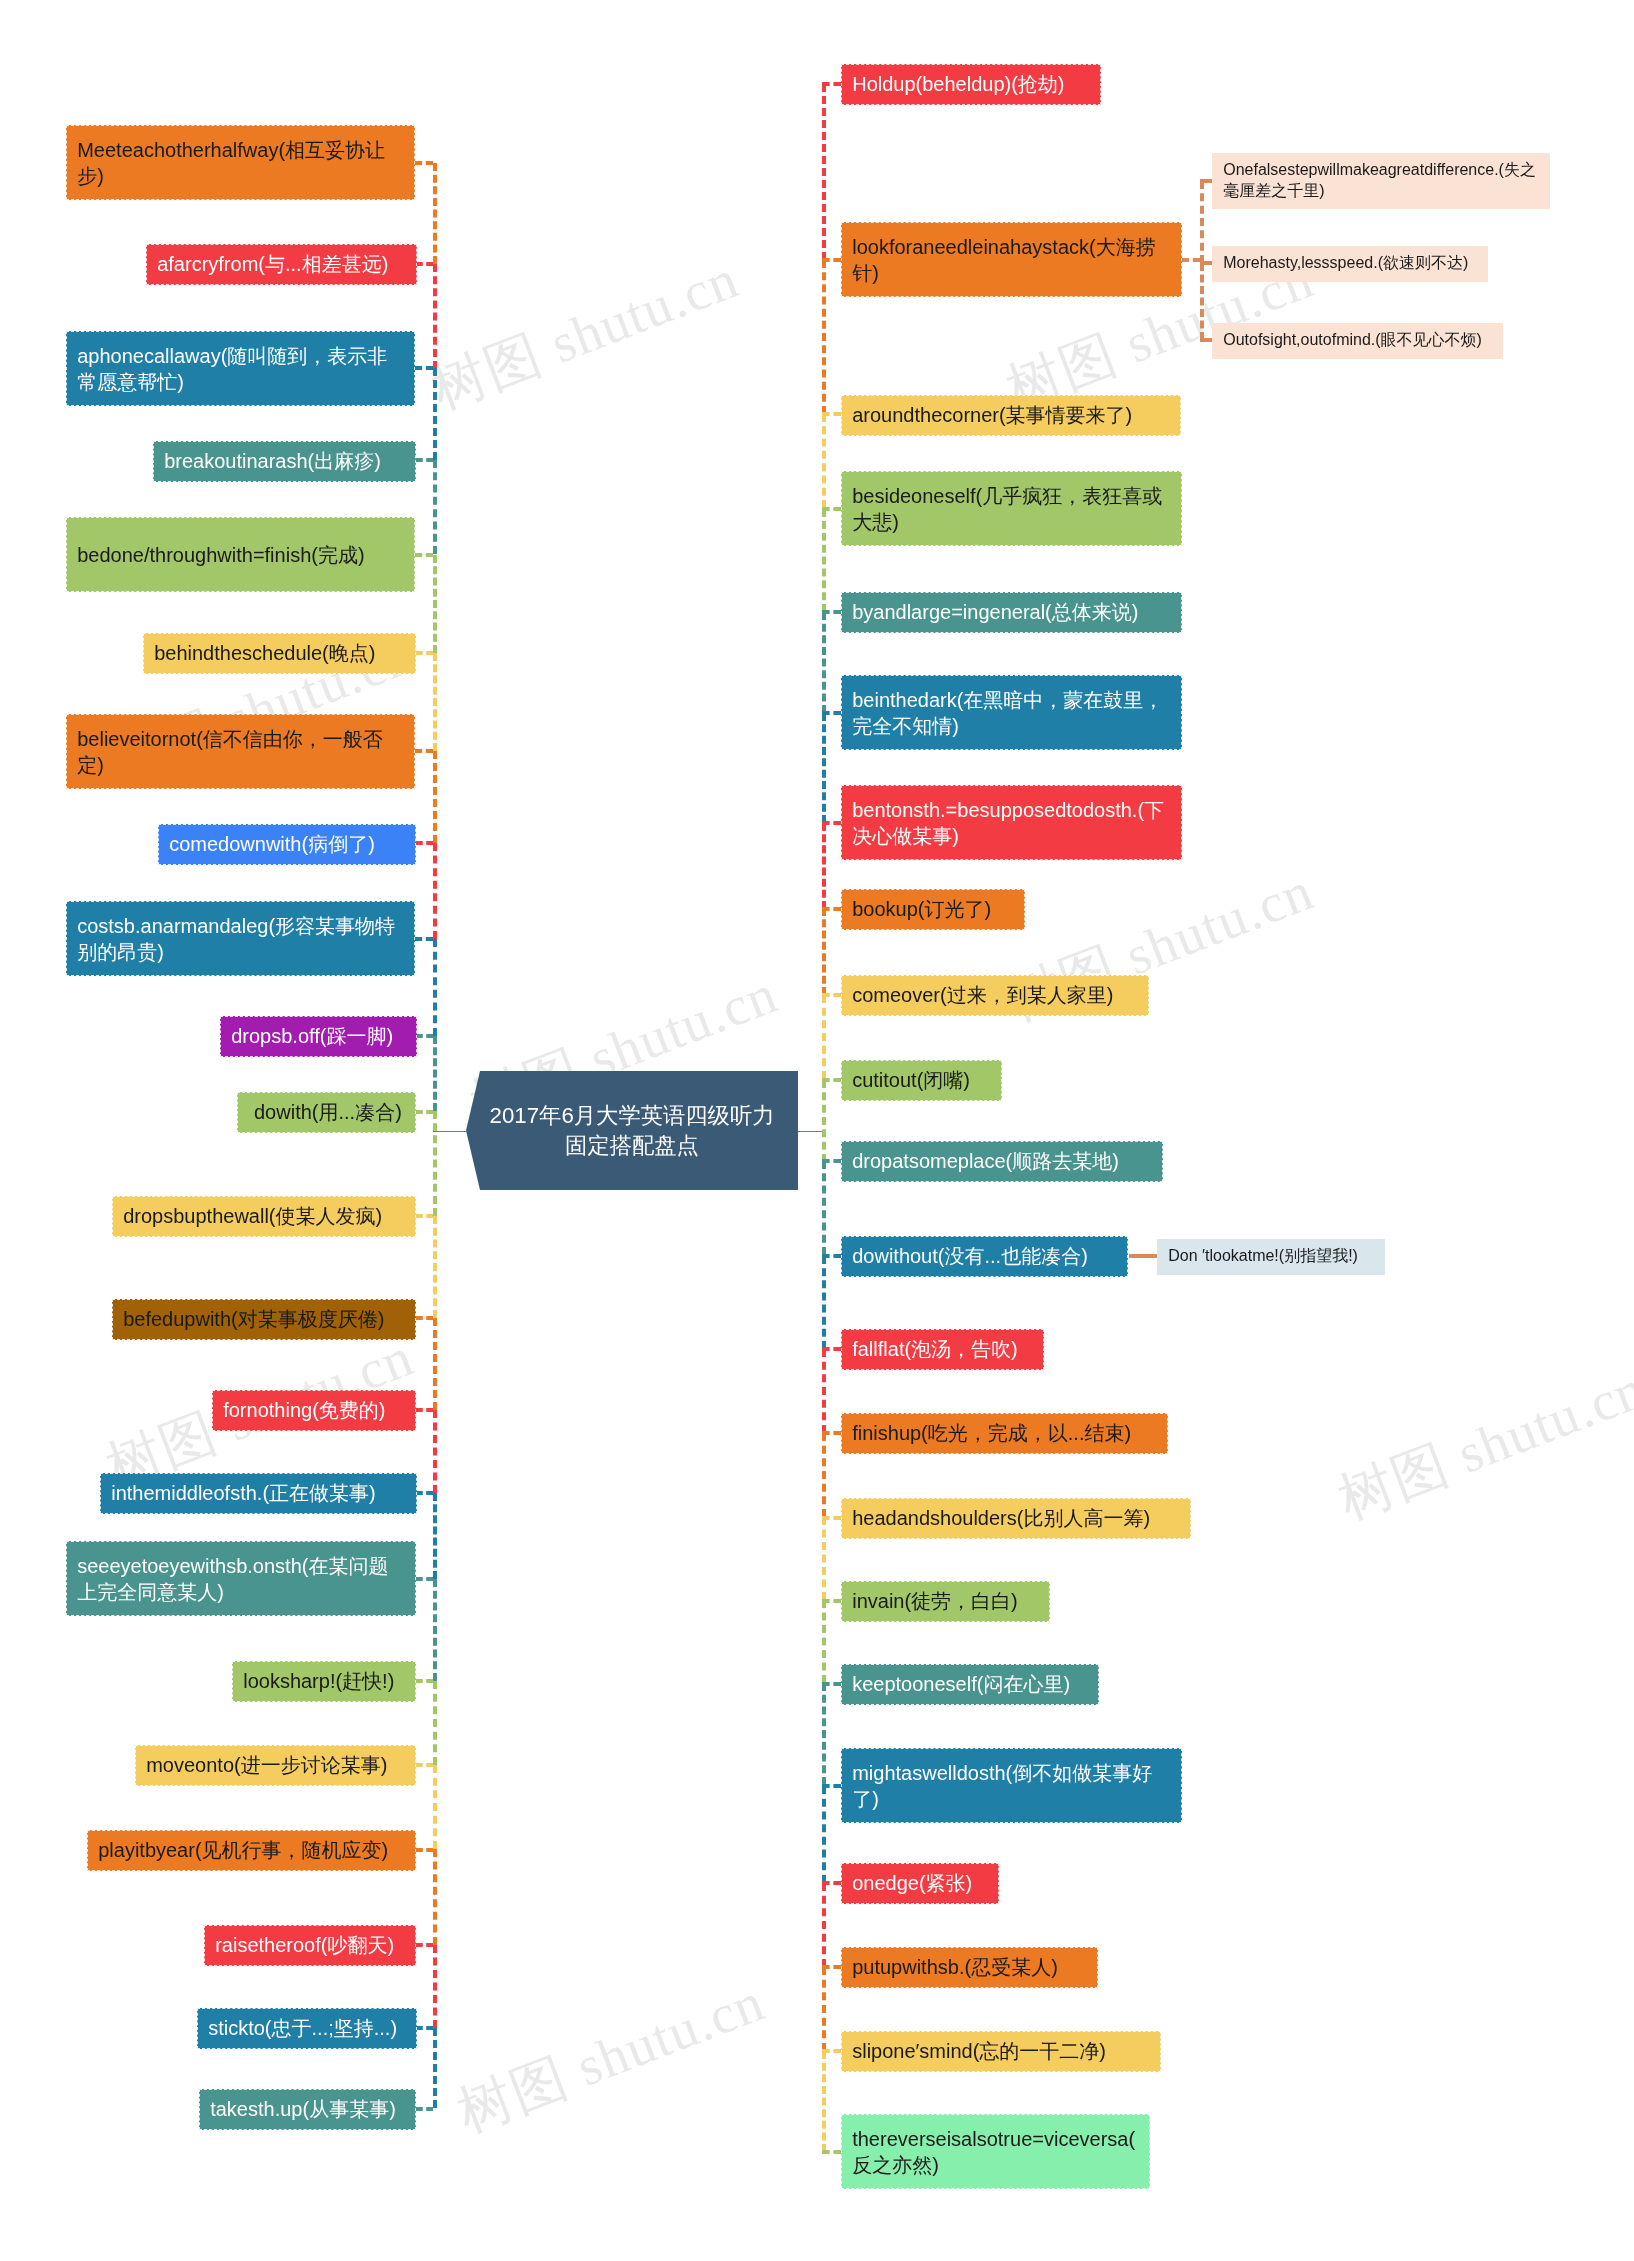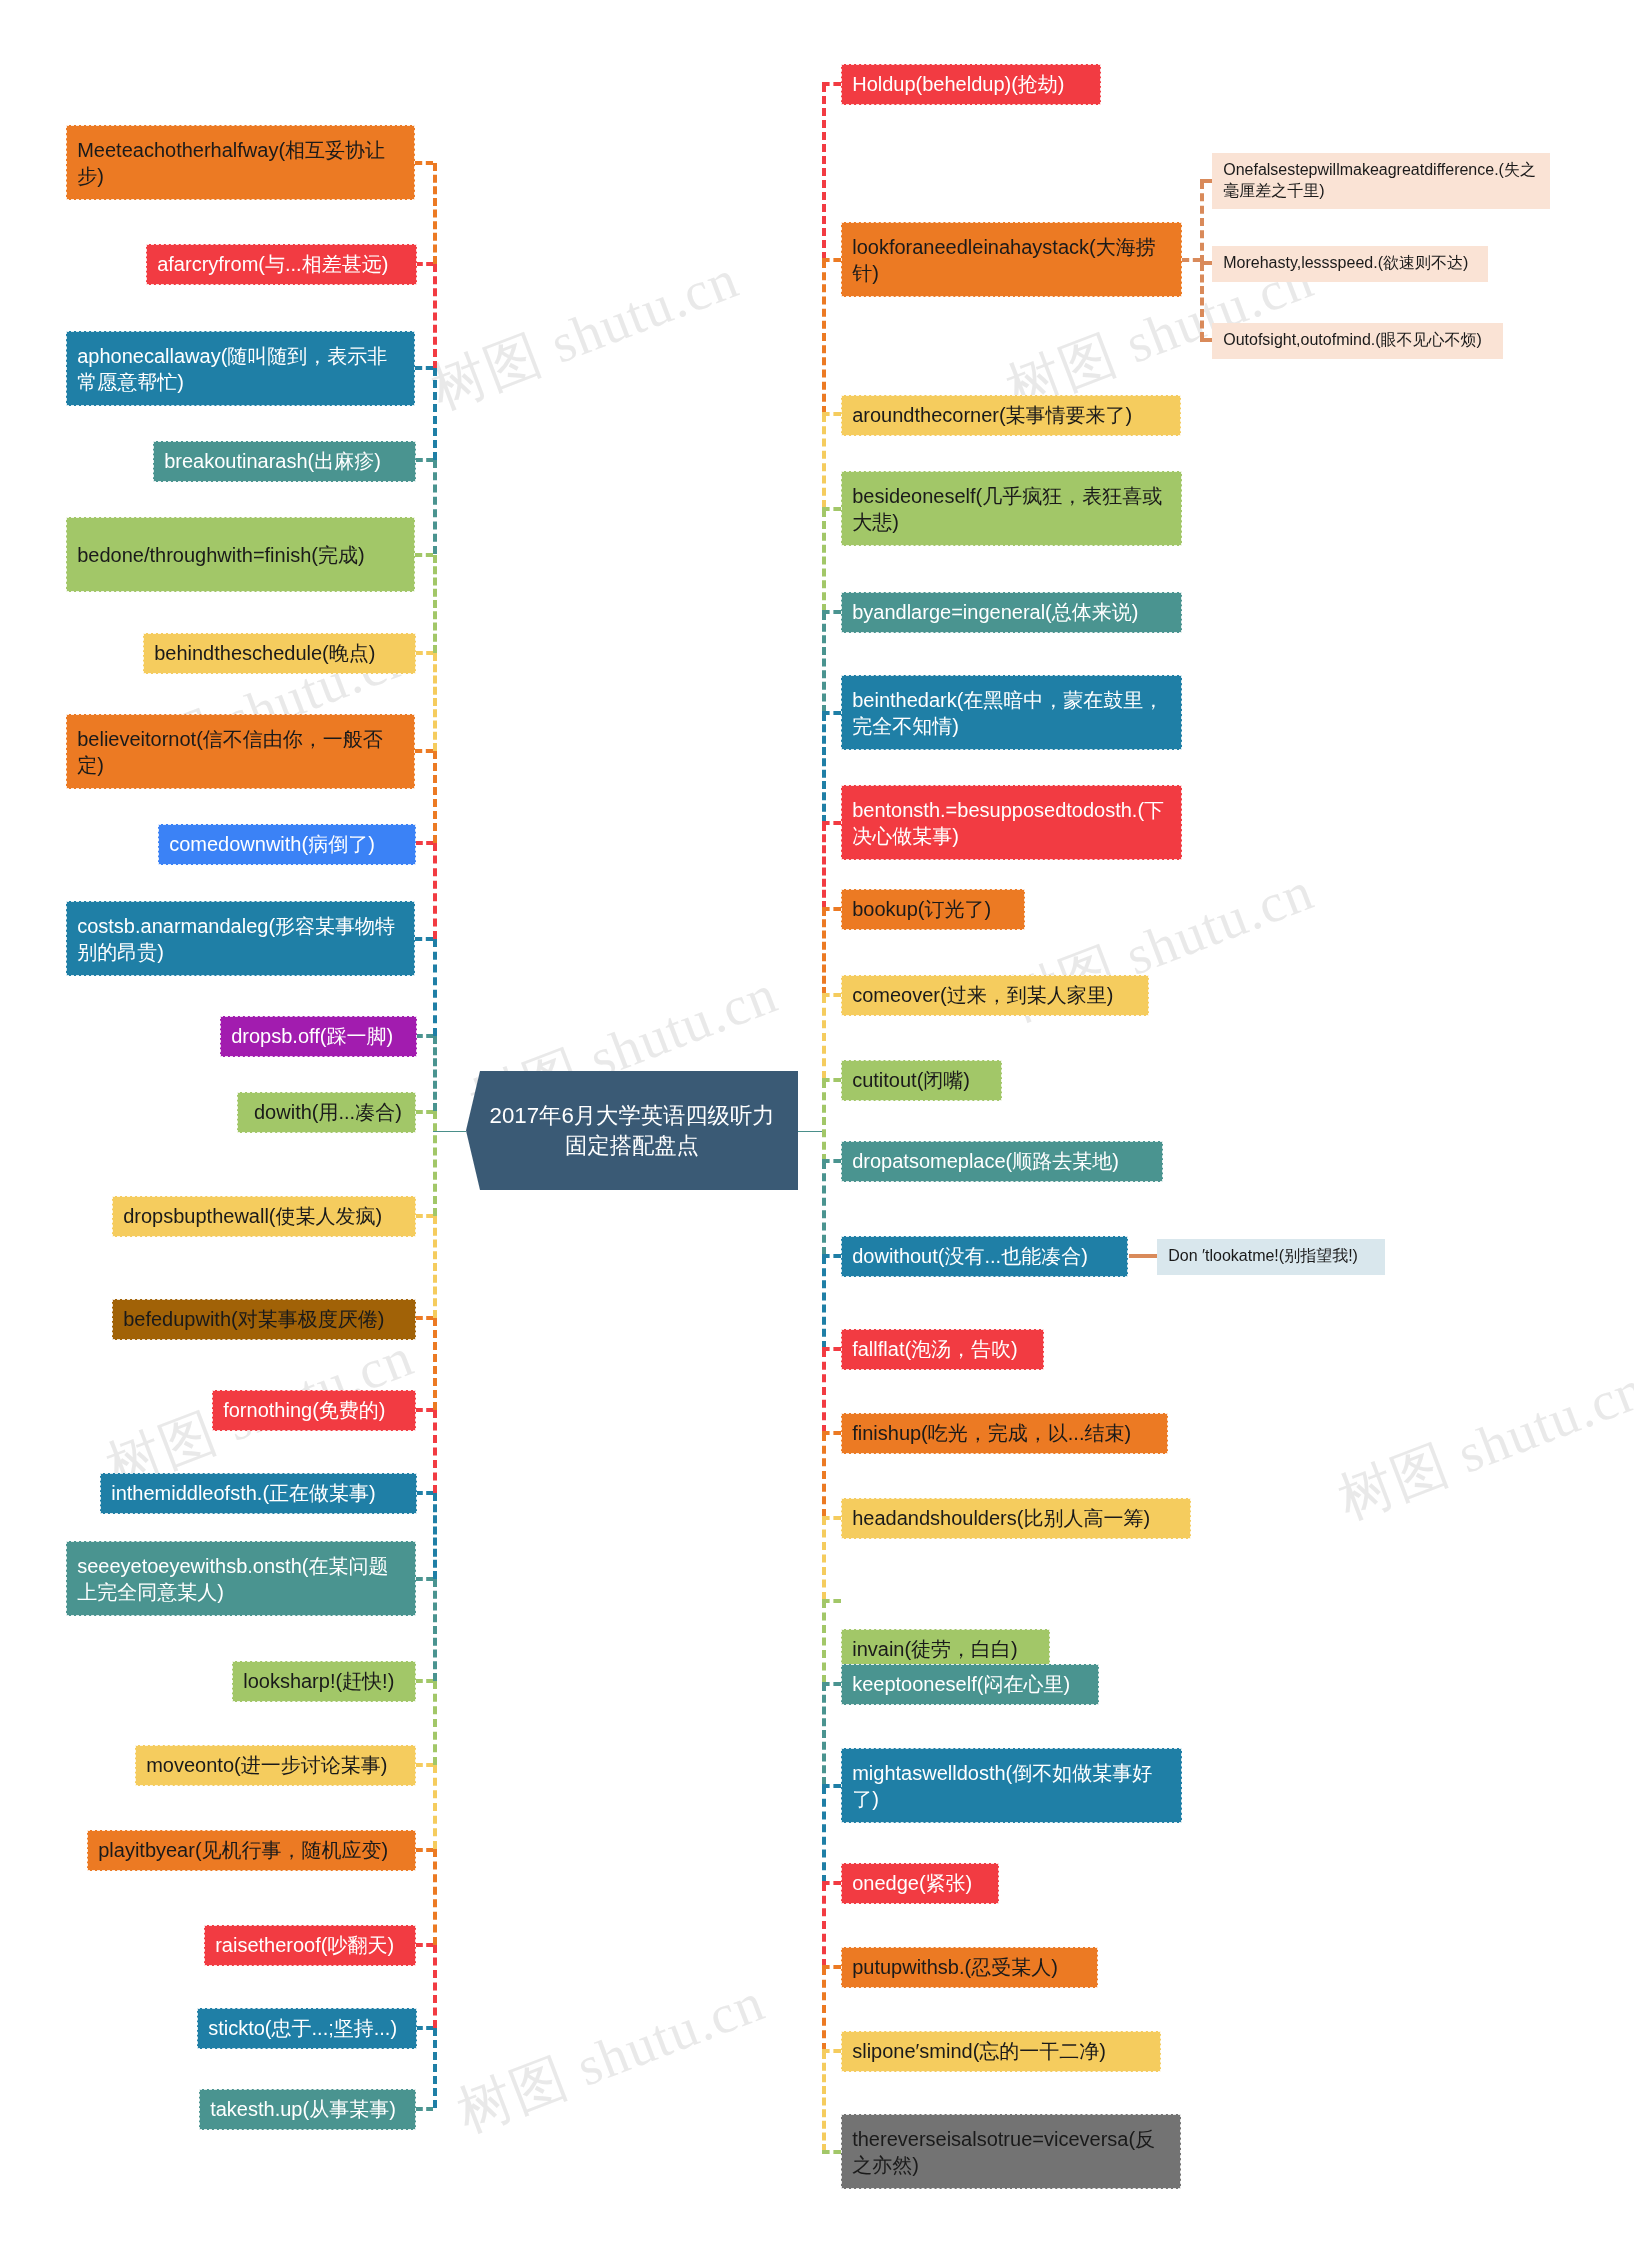--- a/index.html
+++ b/index.html
@@ -326,37 +326,37 @@
       </div>
       <div class="node n-light lvl1" style="left: 841px; top: 1329px; width: 203px; min-height: 40px; background: rgb(242, 59, 66);">
         <span>fallflat(泡汤，告吹)</span>
       </div>
       <div class="node n-dark lvl1" style="left: 841px; top: 1413px; width: 327px; min-height: 40px; background: rgb(236, 122, 35);">
         <span>finishup(吃光，完成，以...结束)</span>
       </div>
       <div class="node n-dark lvl1" style="left: 841px; top: 1498px; width: 350px; min-height: 40px; background: rgb(245, 204, 94);">
         <span>headandshoulders(比别人高一筹)</span>
       </div>
-      <div class="node n-dark lvl1" style="left: 841px; top: 1581px; width: 209px; min-height: 40px; background: rgb(162, 199, 104); margin-top: 48px;">
+      <div class="node n-dark lvl1" style="left: 841px; top: 1581px; width: 209px; min-height: 40px; background: rgb(162, 199, 104);">
         <span>invain(徒劳，白白)</span>
       </div>
       <div class="node n-light lvl1" style="left: 841px; top: 1664px; width: 258px; min-height: 40px; background: rgb(74, 148, 144);">
         <span>keeptooneself(闷在心里)</span>
       </div>
       <div class="node n-light lvl1" style="left: 841px; top: 1748px; width: 341px; min-height: 75px; background: rgb(31, 127, 166);">
         <span>mightaswelldosth(倒不如做某事好了)</span>
       </div>
       <div class="node n-light lvl1" style="left: 841px; top: 1863px; width: 158px; min-height: 40px; background: rgb(242, 59, 66);">
         <span>onedge(紧张)</span>
       </div>
       <div class="node n-dark lvl1" style="left: 841px; top: 1947px; width: 257px; min-height: 40px; background: rgb(236, 122, 35);">
         <span>putupwithsb.(忍受某人)</span>
       </div>
       <div class="node n-dark lvl1" style="left: 841px; top: 2031px; width: 320px; min-height: 40px; background: rgb(245, 204, 94);">
         <span>slipone′smind(忘的一干二净)</span>
       </div>
-      <div class="node n-dark lvl1" style="left: 841px; top: 2114px; width: 340px; min-height: 75px; background: #737373; align-items: center;">
+      <div class="node n-dark lvl1" style="left: 841px; top: 2114px; width: 309px; min-height: 75px; background: #86efac; align-items: center;">
         <span>thereverseisalsotrue=viceversa(反之亦然)</span>
       </div>
     </div>
 
 </div>
 
 
 </body></html>

